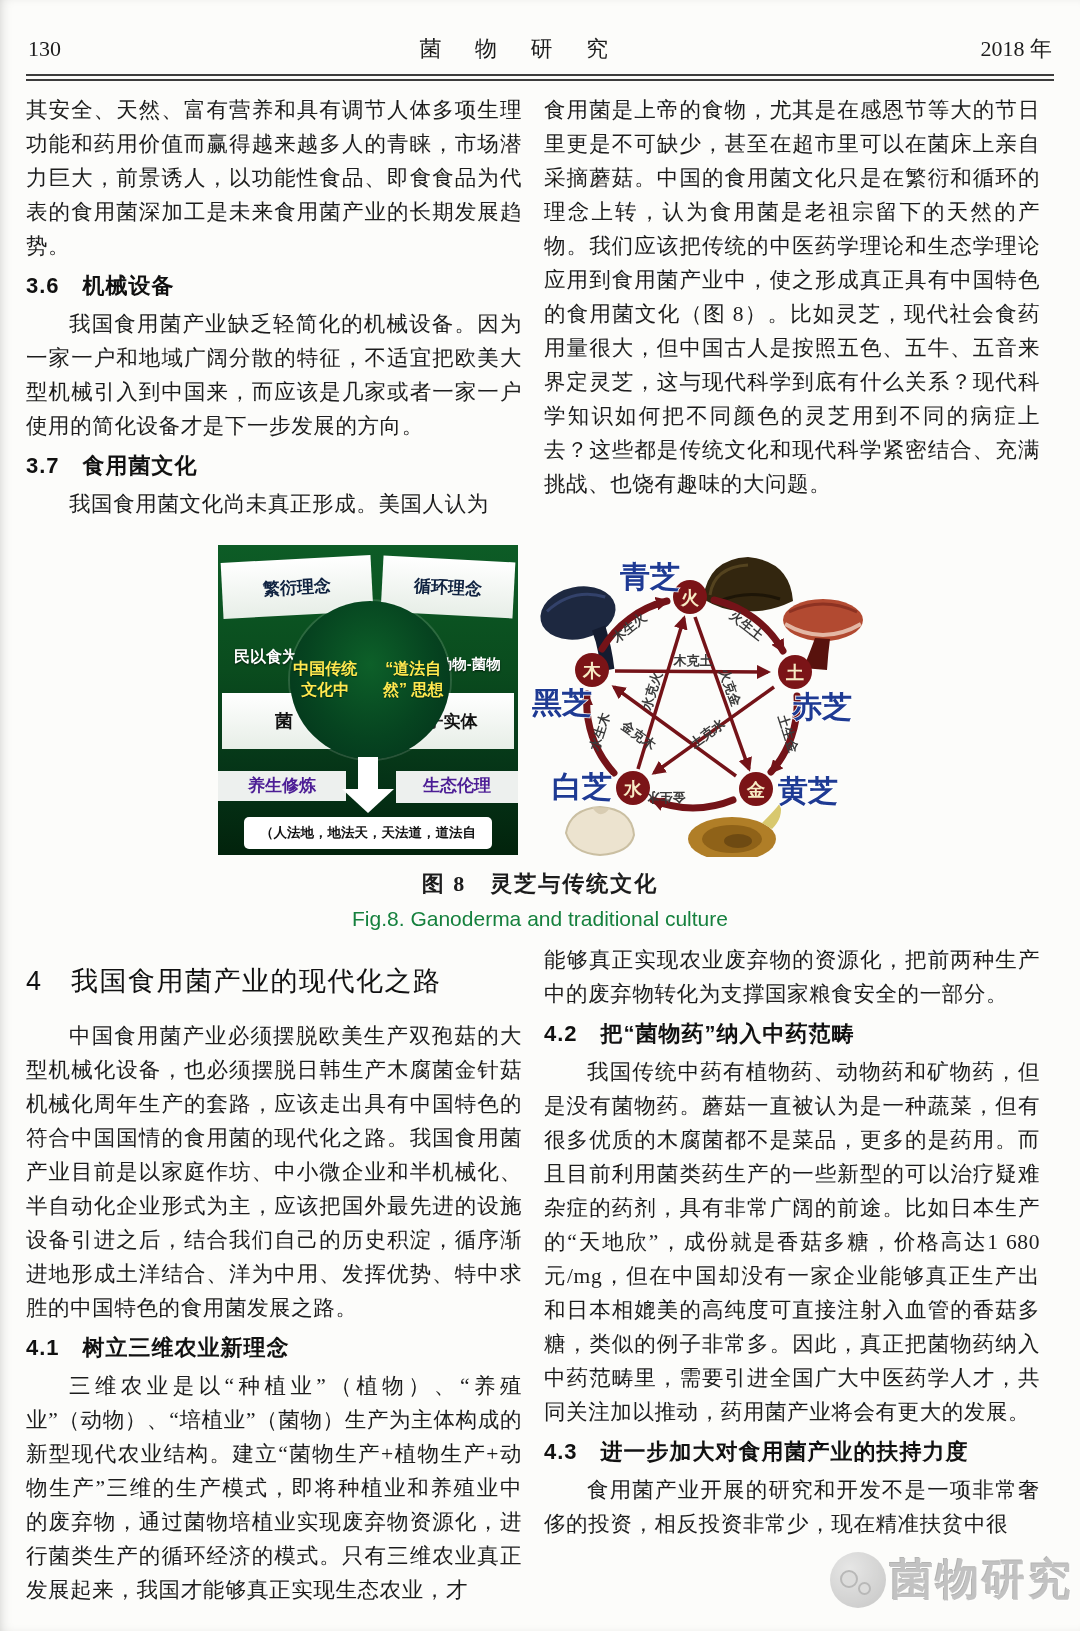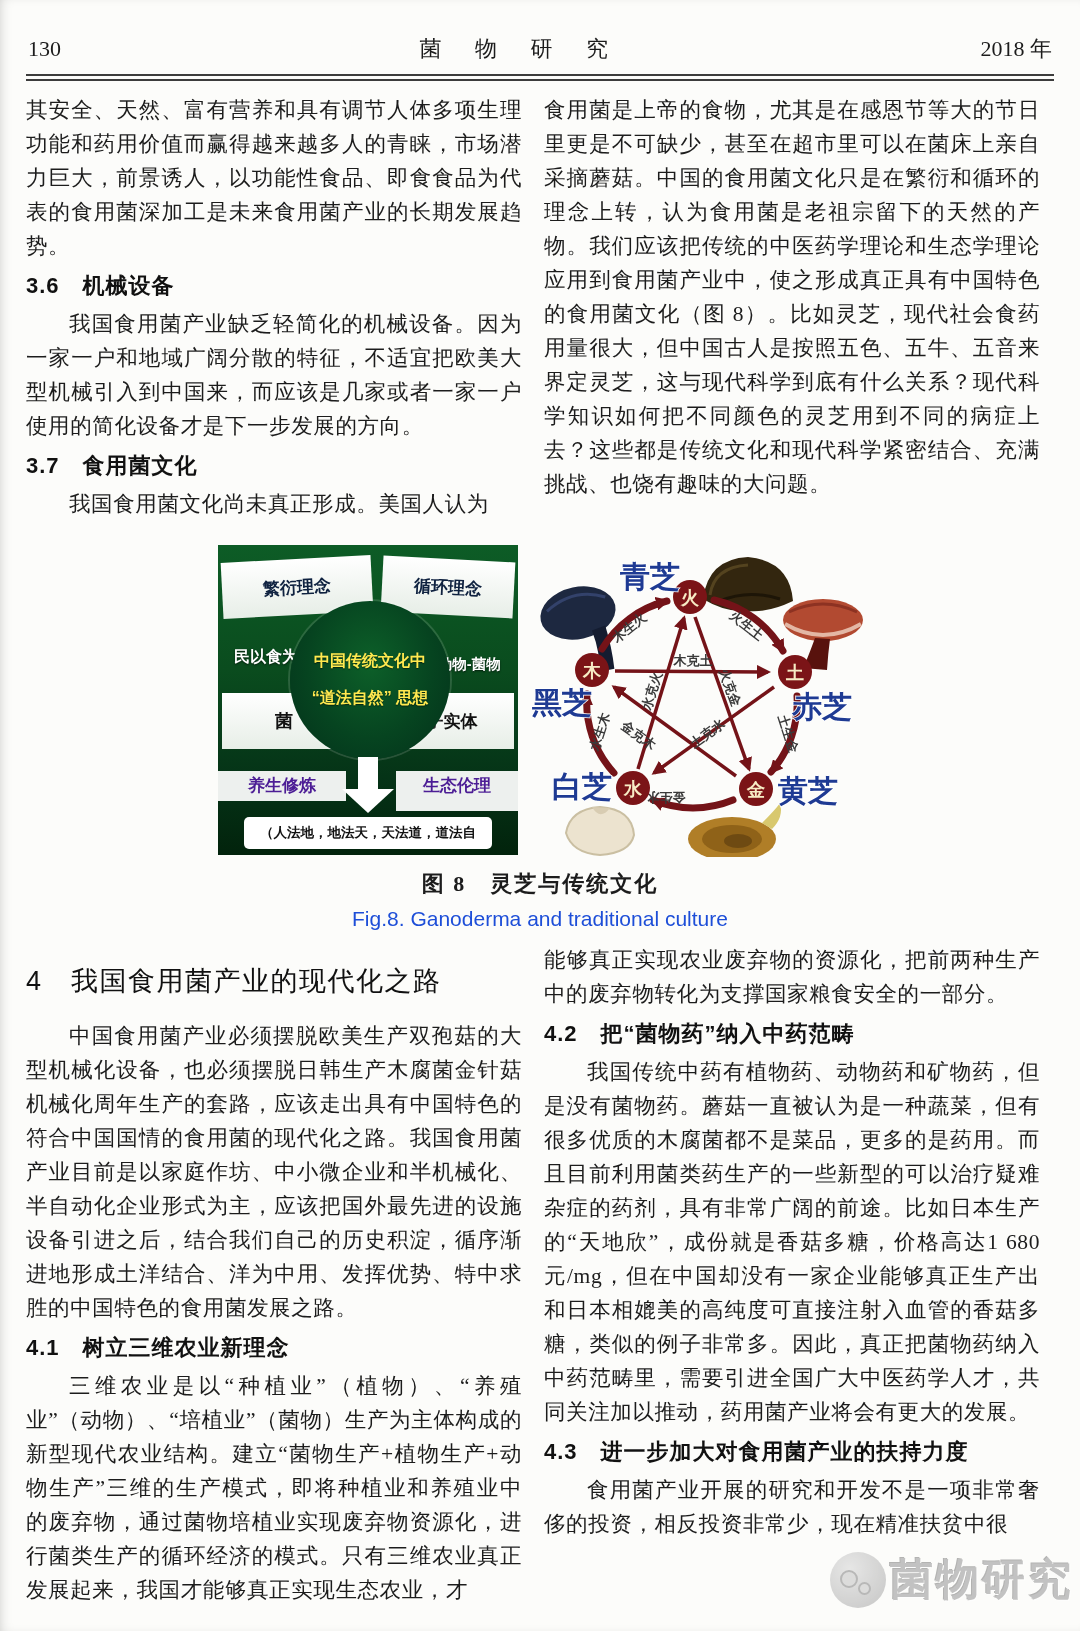--- a/index.html
+++ b/index.html
@@ -40,26 +40,26 @@
   .gd-tr { left:164px; top:14px; width:132px; height:56px; transform:rotate(3deg); }
   .gd-ml { left:4px;  top:148px; width:124px; height:56px; color:#111; font-size:18px; }
   .gd-mr { left:172px; top:148px; width:124px; height:56px; color:#111; }
   .gd-band { position:absolute; color:#fff; font-weight:bold; font-size:16px;
              text-shadow:0 1px 2px rgba(0,0,0,.65); }
   .gd-bl { left:16px; top:102px; }
   .gd-br { left:186px; top:110px; font-size:14.5px; }
   .gd-red { position:absolute; background:rgba(255,255,255,.93); color:#4c1d95;
             font-weight:bold; font-size:17px; line-height:30px; text-align:center; }
   .gd-rl { left:0; top:226px; width:128px; height:30px; }
-  .gd-rr { left:178px; top:226px; width:122px; height:40px; }
+  .gd-rr { left:178px; top:226px; width:122px; height:32px; }
   .gd-ellipse { position:absolute; left:72px; top:56px; width:160px; height:158px;
             border-radius:50%;
             background:radial-gradient(ellipse at 50% 40%,#0d6029 0%,#064420 55%,#03301a 100%);
             box-shadow:0 0 0 2px rgba(255,255,255,.14);
-            display:flex; flex-direction:column; align-items:center; justify-content:center;
+            display:flex; flex-direction:row; align-items:center; justify-content:center;
             gap:16px; }
   .gd-el1,.gd-el2 { color:#ffe94f; font-weight:bold; font-size:16px; text-align:center;
             text-shadow:0 1px 1px rgba(0,0,0,.5); }
   .gd-stem { position:absolute; left:140px; top:212px; width:20px; height:32px; background:#fff; }
   .gd-head { position:absolute; left:124px; top:244px; width:0; height:0;
             border-left:26px solid transparent; border-right:26px solid transparent;
             border-top:24px solid #fff; }
   .gd-quote { position:absolute; left:26px; top:272px; width:248px; height:32px;
             background:#fff; border-radius:5px; font-weight:bold; font-size:13.5px;
             line-height:32px; text-align:center; color:#111; }
@@ -68,21 +68,21 @@
   .fe-node-txt { font-size:18px; font-weight:bold; fill:#f7ecc5;
             font-family:"Liberation Sans","DejaVu Sans",sans-serif; }
   .fe-zhi { font-size:30px; font-weight:bold; fill:#1e3a93;
             paint-order:stroke; stroke:#ffffff; stroke-width:1.5px;
             font-family:"Liberation Sans","DejaVu Sans",sans-serif; }
   .fe-lbl { font-size:13px; fill:#3a3a3a; font-weight:bold;
             font-family:"Liberation Sans","DejaVu Sans",sans-serif; }
   
   .capzh { text-align:center; font-size:22px; font-weight:bold; margin-top:12px;
            letter-spacing:2px; }
-  .capen { text-align:center; font-size:21px; margin-top:8px; color:#1d4ed8;
+  .capen { text-align:center; font-size:21px; margin-top:8px; color:#15803d;
            font-family:"Liberation Sans","DejaVu Sans",sans-serif; }
   
   .wm { position:absolute; right:6px; bottom:22px; display:flex; align-items:center;
         opacity:.62; pointer-events:none; }
   .wm-icon { width:56px; height:56px; border-radius:50%; margin-right:4px;
         background:radial-gradient(circle at 35% 30%, #dadada, #a6a6a6);
         position:relative; }
   .wm-dot { position:absolute; border-radius:50%; background:#c9c9c9;
         border:2px solid #8f8f8f; }
   .wm-d1 { width:14px; height:14px; left:10px; top:18px; }

